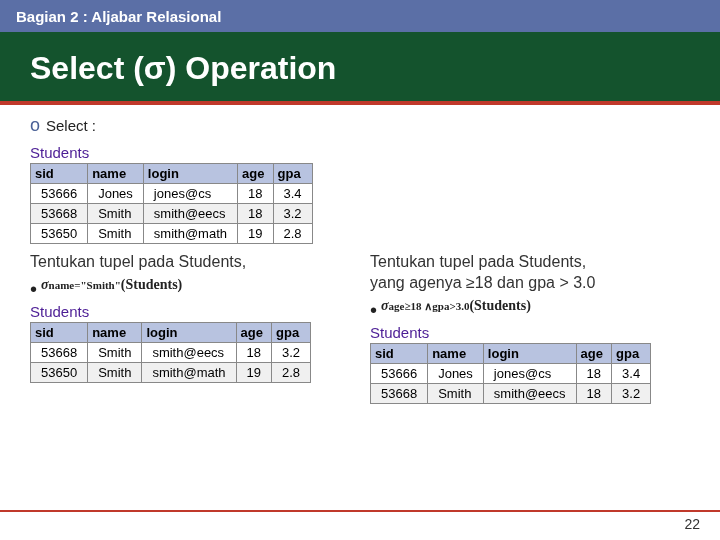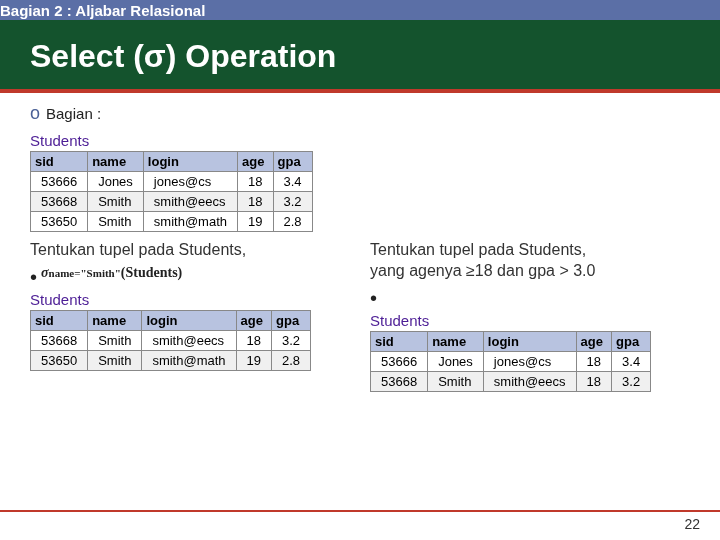--- a/index.html
+++ b/index.html
@@ -11,22 +11,22 @@
       overflow: hidden;
       position: relative;
     }
 
     
     .header-bar {
       background: #5b6fa6;
       color: #fff;
       font-size: 15px;
       font-weight: bold;
-      padding: 6px 0;
-      height: 20px;
+      padding: 6px 16px;
+      height: 32px;
       display: flex;
       align-items: center;
     }
 
     
     .title-section {
       background: #14532d;
       padding: 18px 43px 14px 30px;
       color: #fff;
     }
@@ -163,21 +163,21 @@
 <div class="title-section">
   <h1>Select (σ) Operation</h1>
 </div>
 
 <div class="red-divider"></div>
 
 <div class="main-content">
 
   <div class="contoh-label">
     <span class="bullet">o</span>
-    <span>Bagian :</span>
+    <span>Select :</span>
   </div>
 
   <div class="table-section">
     <div class="table-title">Students</div>
     <table>
       <thead>
         <tr>
           <th>sid</th>
           <th>name</th>
           <th>login</th>
@@ -253,20 +253,23 @@
       </table>
     </div>
 
     <div class="col-right">
       <div class="hint-text">
         <span>Tentukan tupel pada Students,</span><br>
         <span>yang agenya ≥18 dan gpa &gt; 3.0</span>
       </div>
       <div class="bullet-row">
         <span class="big-bullet">•</span>
+        <span class="formula">
+          <span class="sigma">σ</span><span style="font-size:11px;font-family:'Times New Roman',serif;">age≥18 ∧gpa&gt;3.0</span><span>(Students)</span>
+        </span>
       </div>
       <div class="table-title">Students</div>
       <table>
         <thead>
           <tr>
             <th>sid</th>
             <th>name</th>
             <th>login</th>
             <th>age</th>
             <th>gpa</th>

